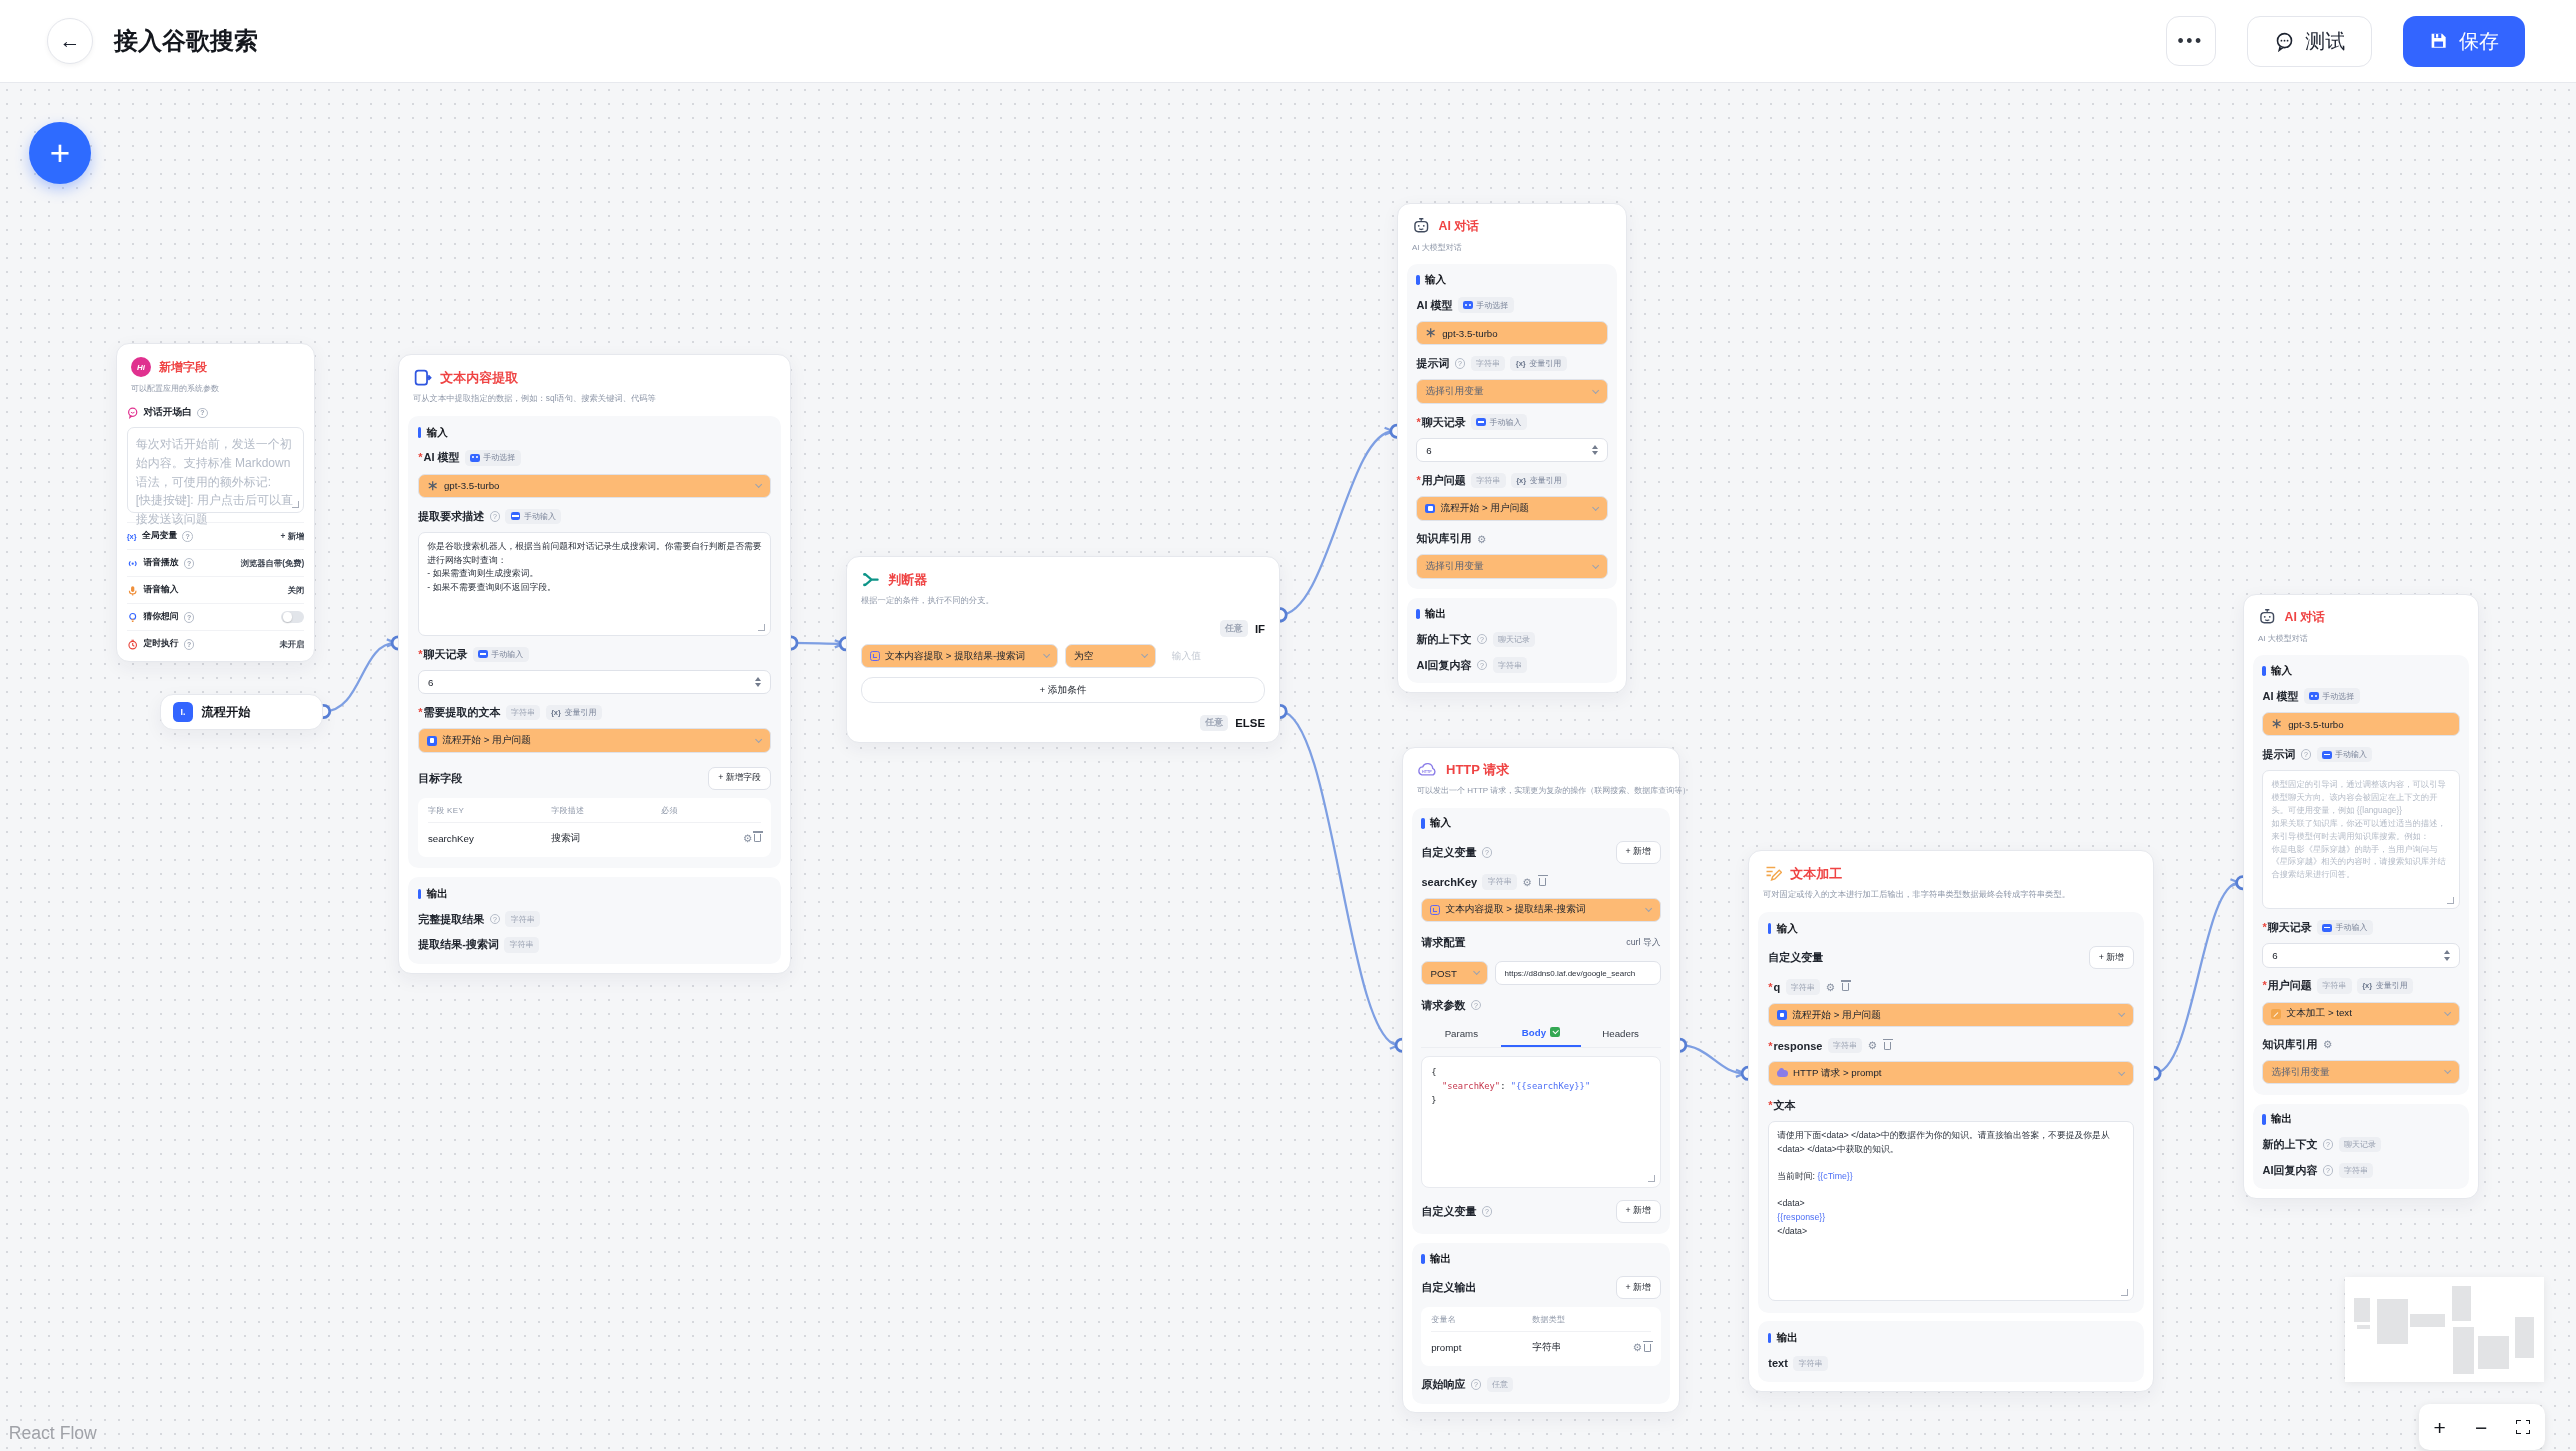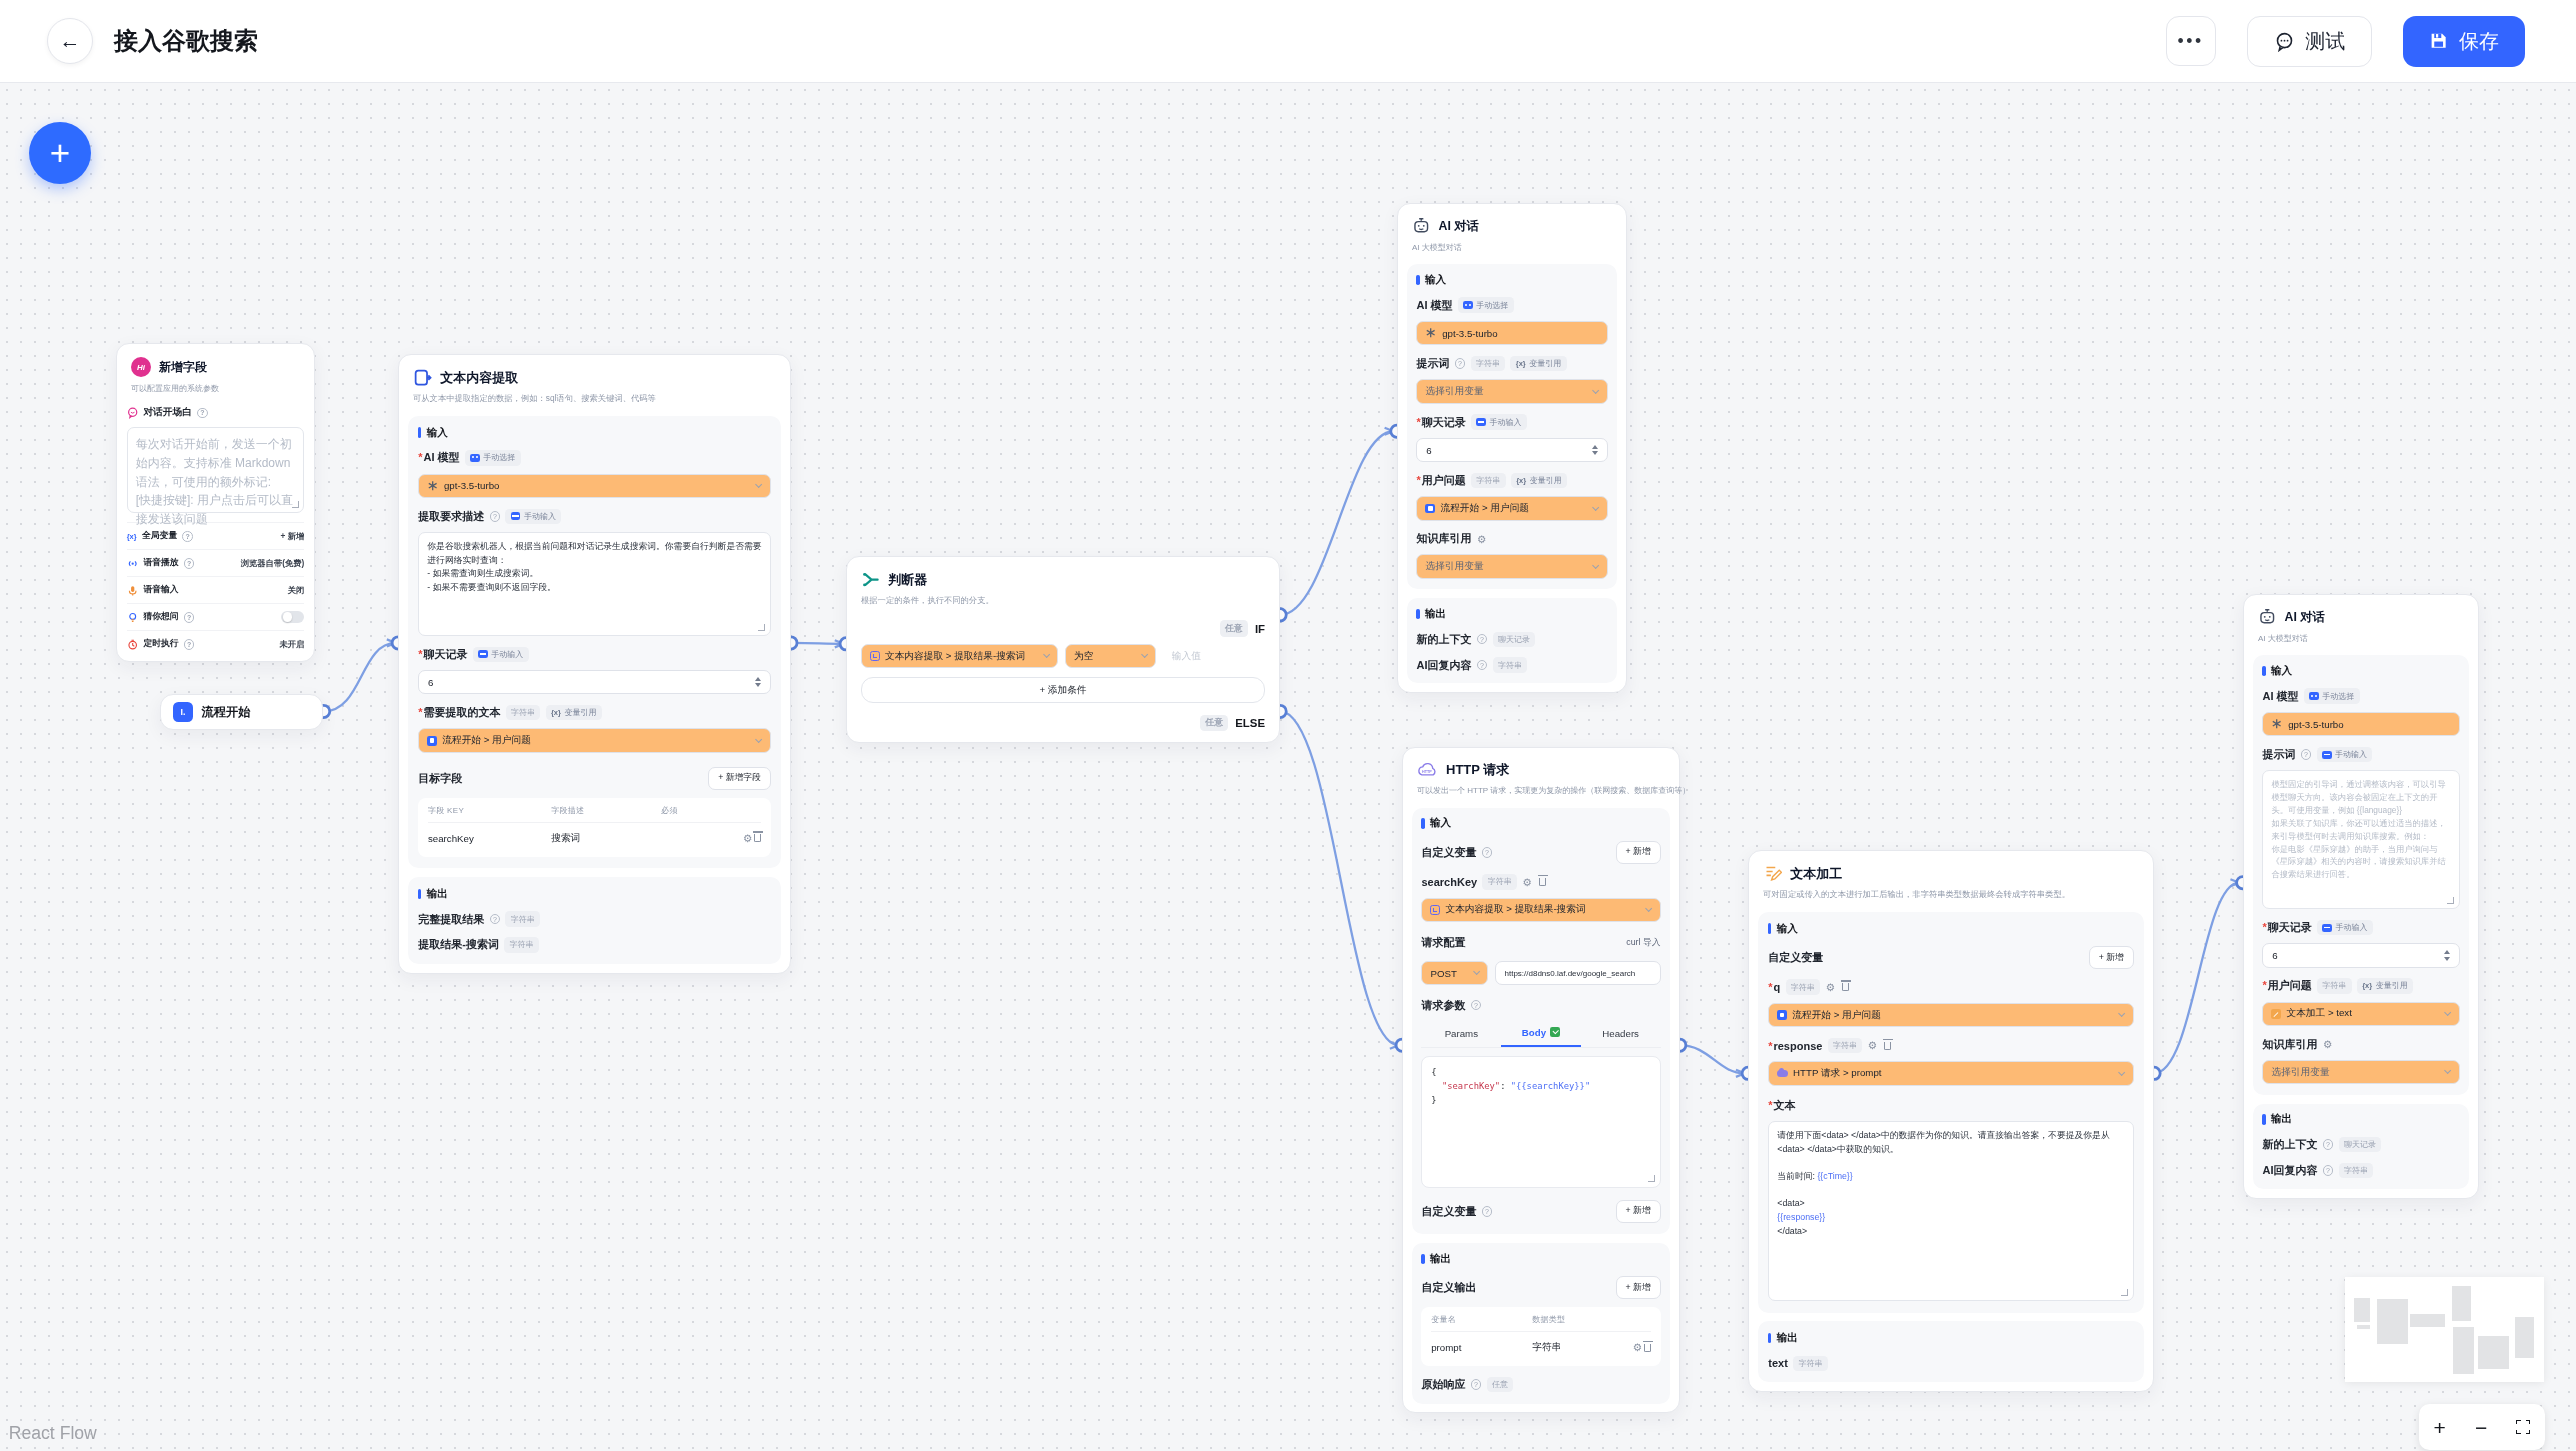--- a/index.html
+++ b/index.html
@@ -19,21 +19,21 @@
   
   .canvas-bg { position:absolute; left:0; right:0; top:83px; bottom:0; background-color:#f5f6f8; background-image:radial-gradient(circle,#d6d8dd 1.2px,transparent 1.3px); background-size:14px 14px; z-index:0; }
   .edges { position:absolute; left:0; top:0; z-index:1; pointer-events:none; }
   .fab { position:absolute; left:29px; top:122px; width:62px; height:62px; border-radius:50%; background:#2e6bff; color:#fff; border:none; font-size:35px; font-weight:400; display:flex; align-items:center; justify-content:center; box-shadow:0 5.3px 14px rgba(46,107,255,.35); z-index:5; cursor:pointer; }
   .attribution { position:absolute; left:8.8px; bottom:7px; font-size:17.6px; color:#a0a2a8; z-index:4; }
 
   
   .node { position:absolute; background:#fff; border:0.9px solid #e6e8ed; border-radius:13px; box-shadow:0 5.3px 17.6px rgba(30,40,60,.06); z-index:2; }
   .nhead { padding:13px 14px 3.5px; }
   .ntitle-row { display:flex; align-items:center; gap:8px; }
-  .ntitle { font-size:13px; font-weight:700; color:#0f172a; }
+  .ntitle { font-size:13px; font-weight:700; color:#ef4444; }
   .ndesc { font-size:8.3px; color:#8e97a8; margin-top:6.2px; white-space:nowrap; }
   .section { background:#f7f8fa; border-radius:10.5px; margin:8px 8.8px 8.8px; padding:9.7px 10.5px 11.4px; }
   .sec-head { display:flex; align-items:center; gap:5.3px; font-size:10.5px; font-weight:700; color:#14171d; }
   .sec-bar { width:3.1px; height:10.5px; border-radius:1.8px; background:#3365ff; }
   .fr { display:flex; align-items:center; gap:5.3px; margin-top:10.5px; }
   .lbl { font-size:11px; font-weight:600; color:#20252e; white-space:nowrap; }
   .req::before { content:"*"; color:#e8453c; margin-right:0.9px; }
   .bdg { font-size:8px; color:#7a8499; background:#edeff3; border-radius:4.4px; padding:2.2px 5.3px; display:inline-flex; align-items:center; gap:3.5px; white-space:nowrap; }
   .bdg.dim { color:#9aa2b2; }
   .help { width:10.5px; height:10.5px; border-radius:50%; border:0.9px solid #b6bdc9; color:#9aa2b1; font-size:7px; display:inline-flex; align-items:center; justify-content:center; flex:none; }

